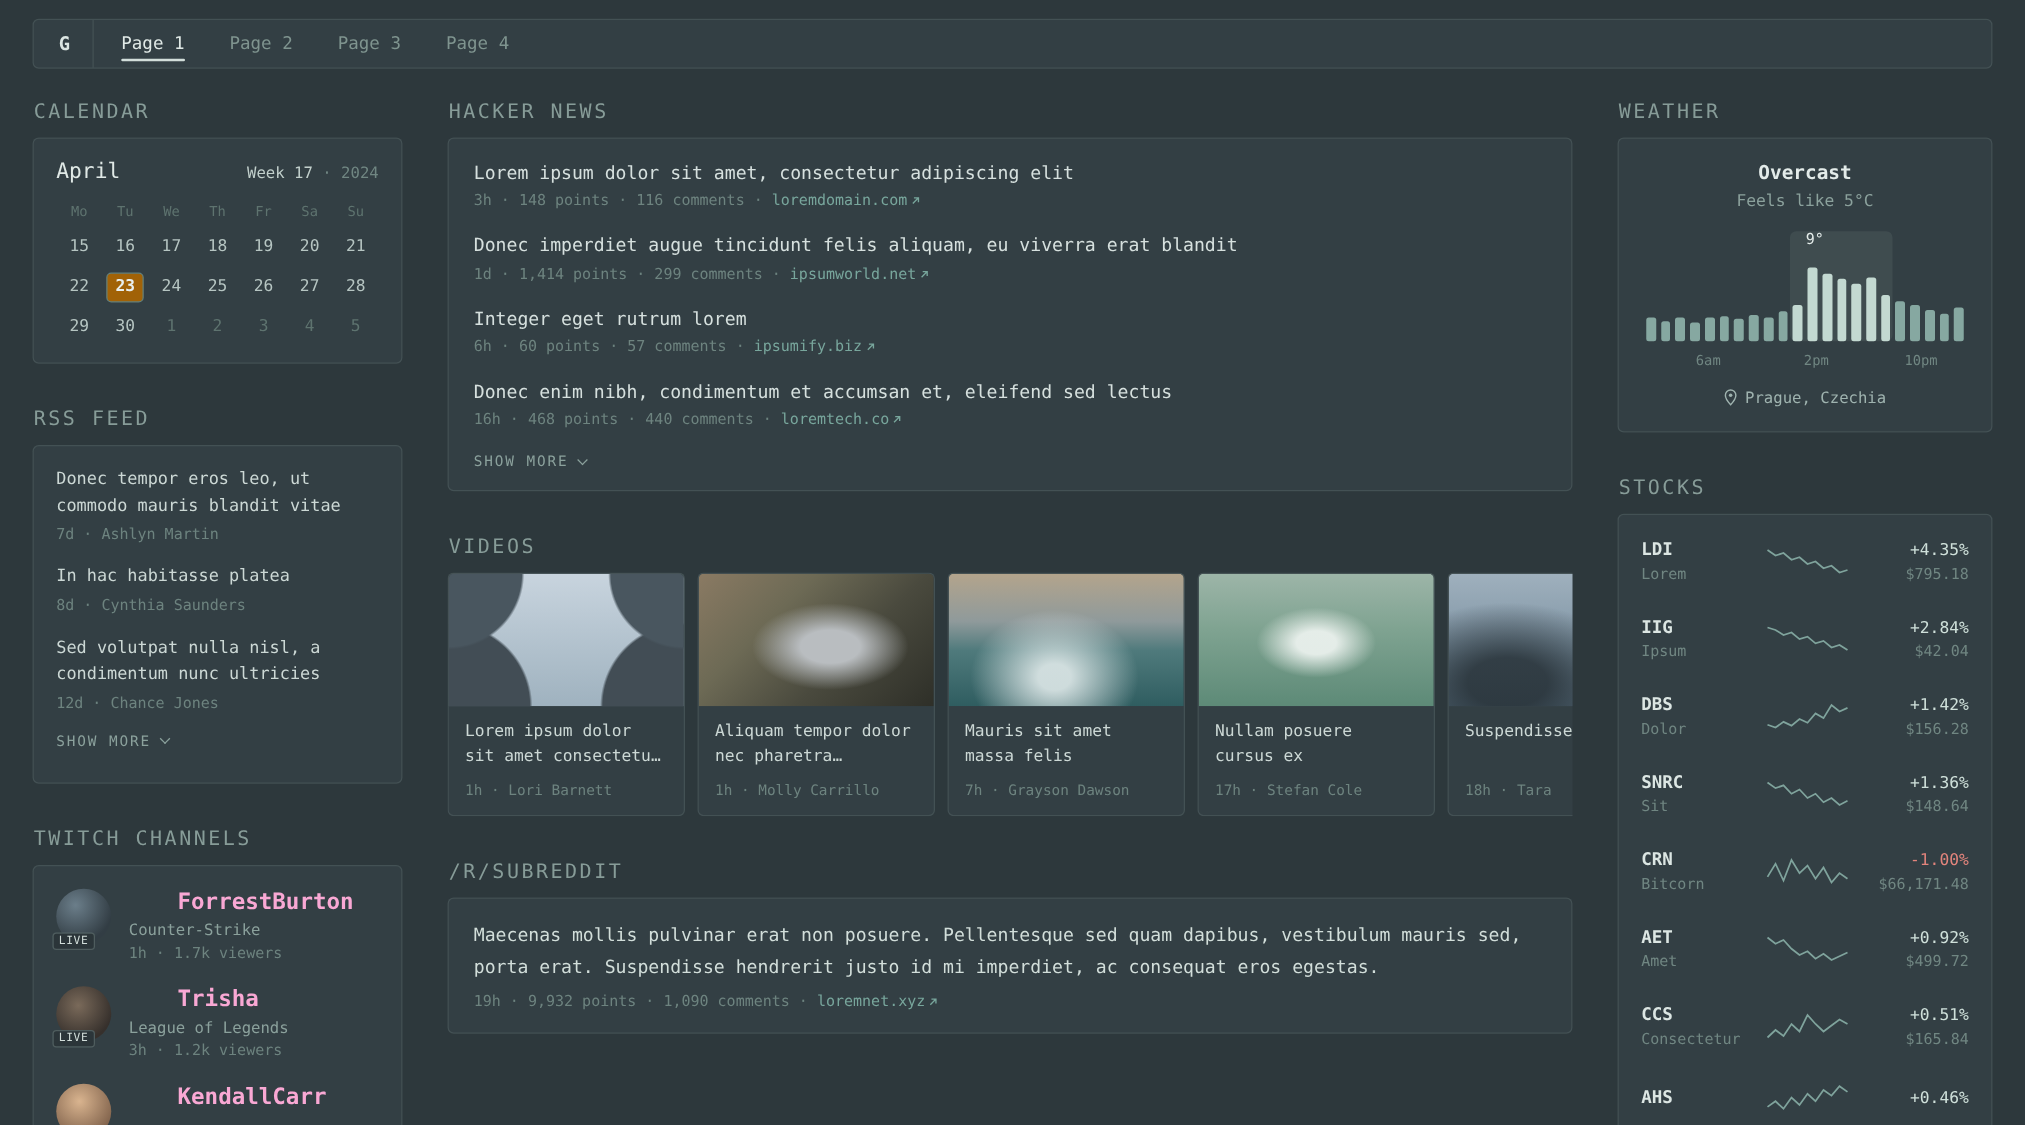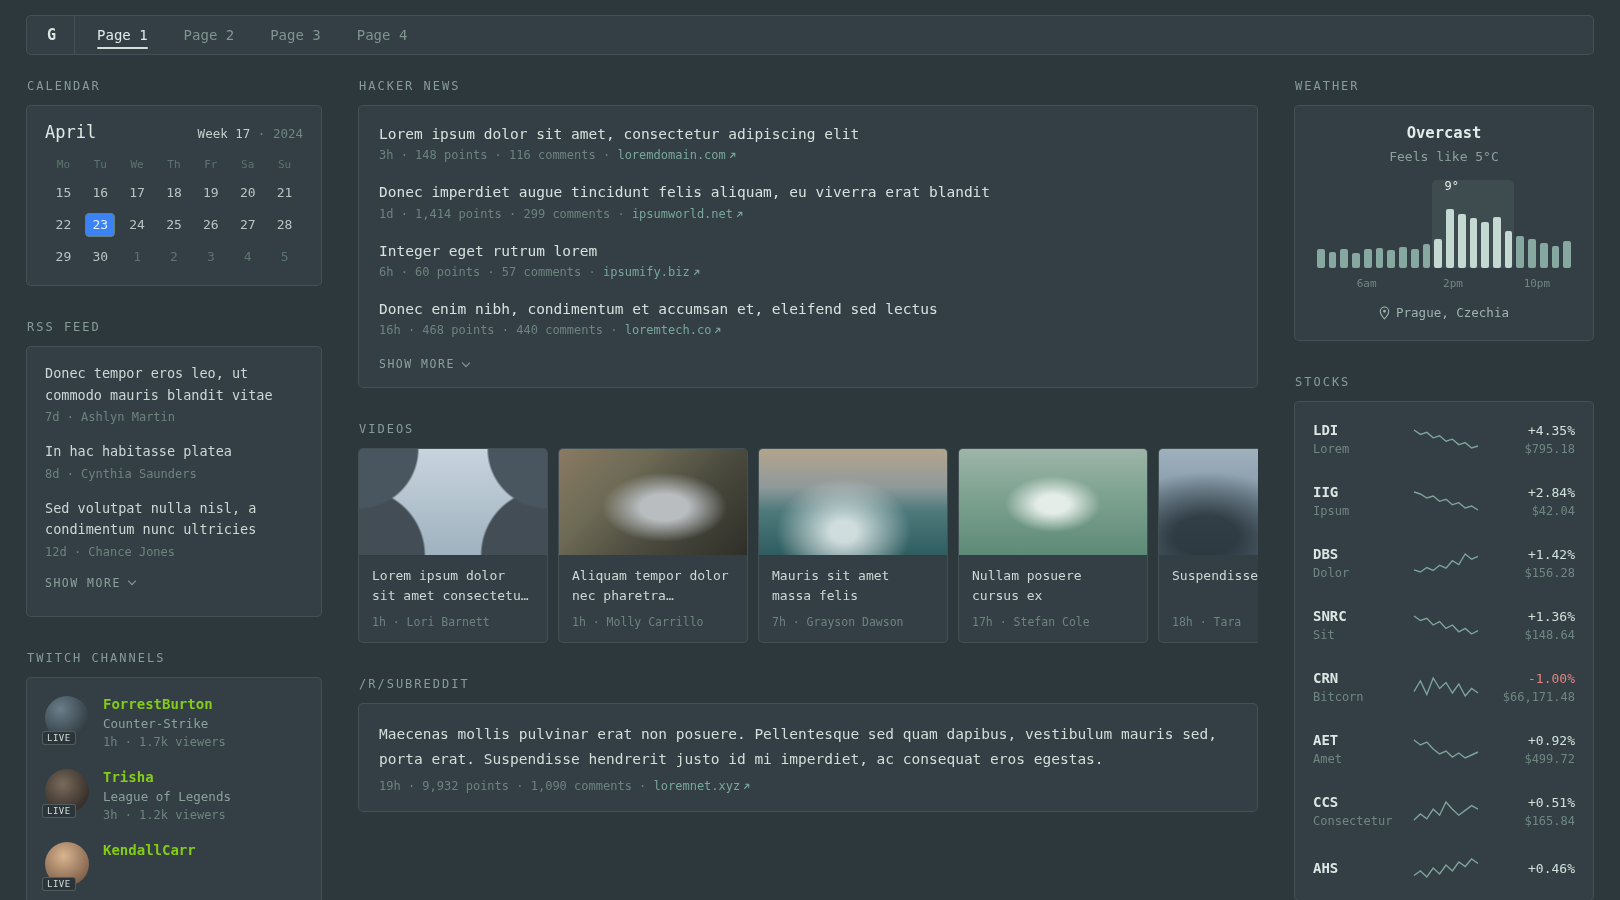--- a/index.html
+++ b/index.html
@@ -19,54 +19,54 @@
   }
   .logo { font-weight:700; font-size:15px; color:#dce6e3; padding-right:18px; }
   .vdiv { width:1px; align-self:stretch; background:var(--border, rgba(188,214,208,0.12)); }
   .tabs { display:flex; gap:36px; margin-left:22px; height:100%; }
   .tab { position:relative; display:flex; align-items:center; font-size:14px; color:#7f948f; cursor:pointer; text-decoration:none; }
   .tab.active { color:#e0e9e6; }
   .tab.active::after { content:""; position:absolute; left:0; right:0; bottom:5px; height:2px; background:#d2deda; border-radius:2px; }
   
   .grid { display:grid; grid-template-columns:296px 1fr 300px; gap:0 36px; padding:24px 26px 0; align-items:start; }
   .col { min-width:0; }
-  .sec-title { font-size:12px; font-weight:500; letter-spacing:2px; color:#879c98; margin:34px 0 12px 1px; }
+  .sec-title { font-size:16px; font-weight:500; letter-spacing:2px; color:#879c98; margin:34px 0 12px 1px; }
   .col > .sec-title:first-child { margin-top:0; }
   .card { background:var(--card,#333f44); border:1px solid var(--border, rgba(188,214,208,0.12)); border-radius:5px; }
   .meta { font-size:12px; color:#6d837f; margin-top:4px; }
   .domain { color:var(--accent,#78a69c); cursor:pointer; }
   .ext { margin-left:2px; vertical-align:-1px; }
   .show-more { display:flex; align-items:center; gap:8px; background:none; border:none; font:inherit; font-size:11.5px; letter-spacing:1.5px; color:#8ba19c; cursor:pointer; padding:0; margin-top:4px; }
   .chev { width:6px; height:6px; border-right:1.5px solid currentColor; border-bottom:1.5px solid currentColor; transform:rotate(45deg); margin-top:-3px; }
   
   .cal { padding:16px 18px 16px; }
   .cal-head { display:flex; justify-content:space-between; align-items:baseline; }
   .cal-month { font-size:17px; font-weight:500; color:#e0e9e6; }
   .cal-week { font-size:12.5px; color:#c2d0cc; }
   .cal-week .yr { color:#708682; }
   .cal-grid { display:grid; grid-template-columns:repeat(7,1fr); justify-items:center; }
   .cal-dow { margin-top:16px; font-size:11px; color:#5e736f; }
   .cal-days { margin-top:10px; row-gap:8px; font-size:13px; color:#b6c5c2; }
   .cal-day { width:30px; line-height:22px; text-align:center; border:1px solid transparent; border-radius:4px; }
   .cal-day.other { color:#5e736f; }
-  .cal-day.today { border-color:#64807b; background:#3b82f6; color:#e8efee; font-weight:400; }
+  .cal-day.today { border-color:#64807b; background:#a16207; color:#e8efee; font-weight:700; }
   
   .rss { padding:16px 18px 26px; }
   .rss-item { margin-bottom:17px; cursor:pointer; }
   .rss-title { font-size:13.5px; line-height:1.6; color:#ccd8d5; }
   
   .twitch { padding:18px; }
   .tw-row { display:flex; gap:14px; margin-bottom:20px; cursor:pointer; }
   .tw-av-wrap { position:relative; width:44px; height:44px; flex:none; }
   .tw-av { width:44px; height:44px; border-radius:50%; }
   .av-0 { background:radial-gradient(circle at 35% 30%, #6b7e8a, #323d44 72%); }
   .av-1 { background:radial-gradient(circle at 40% 35%, #7a6a5a, #36302c 72%); }
   .av-2 { background:radial-gradient(circle at 42% 32%, #d9b48f, #7d5f49 78%); }
   .live { position:absolute; left:-3px; bottom:-5px; background:#2b3539; border:1px solid rgba(188,214,208,0.25); border-radius:3px; font-size:9px; letter-spacing:0.5px; padding:1px 4px; color:#d2deda; }
-  .tw-name { font-size:14px; font-weight:700; color:#84cc16; }
+  .tw-name { font-size:18px; font-weight:700; color:#f9a8d4;margin-left:39px; }
   .tw-game { font-size:12.5px; color:#8ba19c; margin-top:4px; }
   .tw-meta { font-size:12px; color:#6d837f; margin-top:4px; }
   .tw-game:empty, .tw-meta:empty { display:none; }
   
   .hn { padding:18px 20px 16px; }
   .hn-item { margin-bottom:20px; }
   .hn-title { font-size:14.5px; line-height:1.4; color:#d6e0de; cursor:pointer; }
   
   .vid-row { display:flex; gap:10px; overflow:hidden; }
   .vid-card { width:190px; flex:none; background:var(--card,#333f44); border:1px solid var(--border, rgba(188,214,208,0.12)); border-radius:5px; cursor:pointer; }

